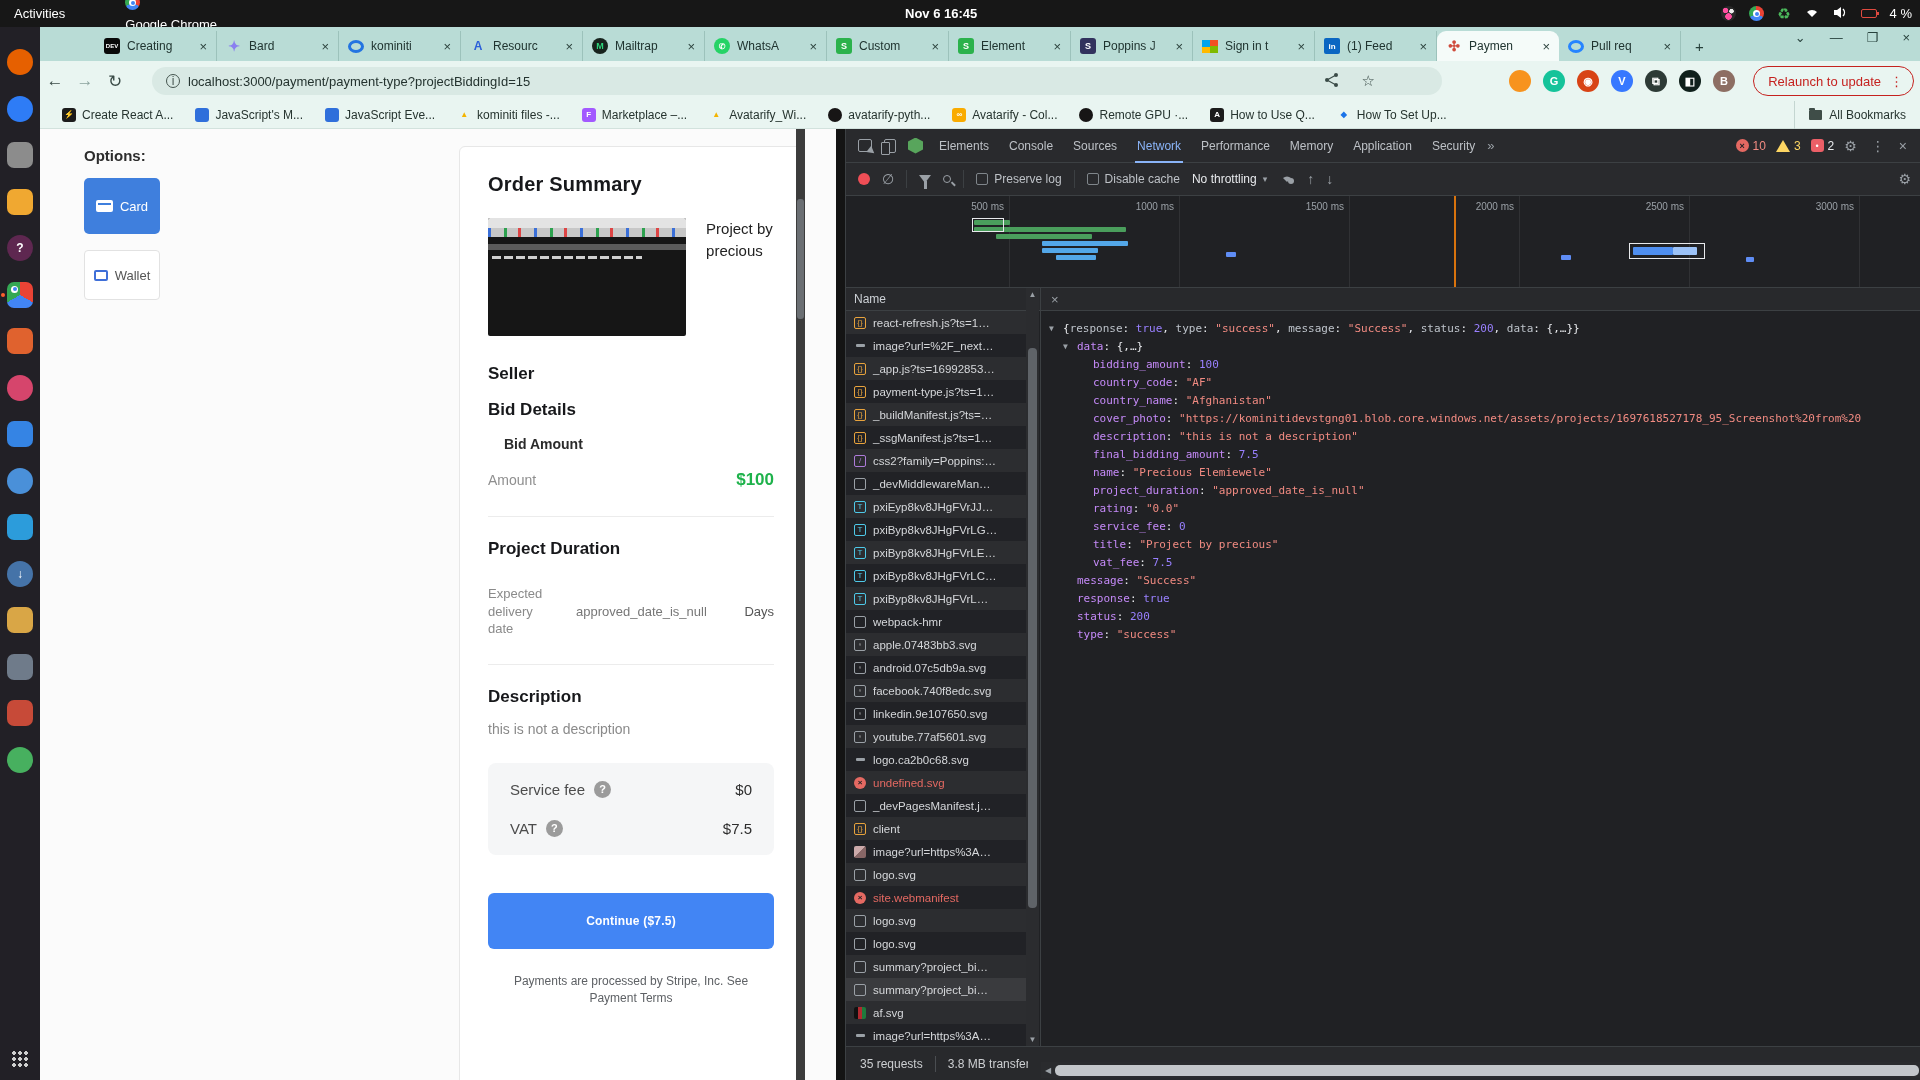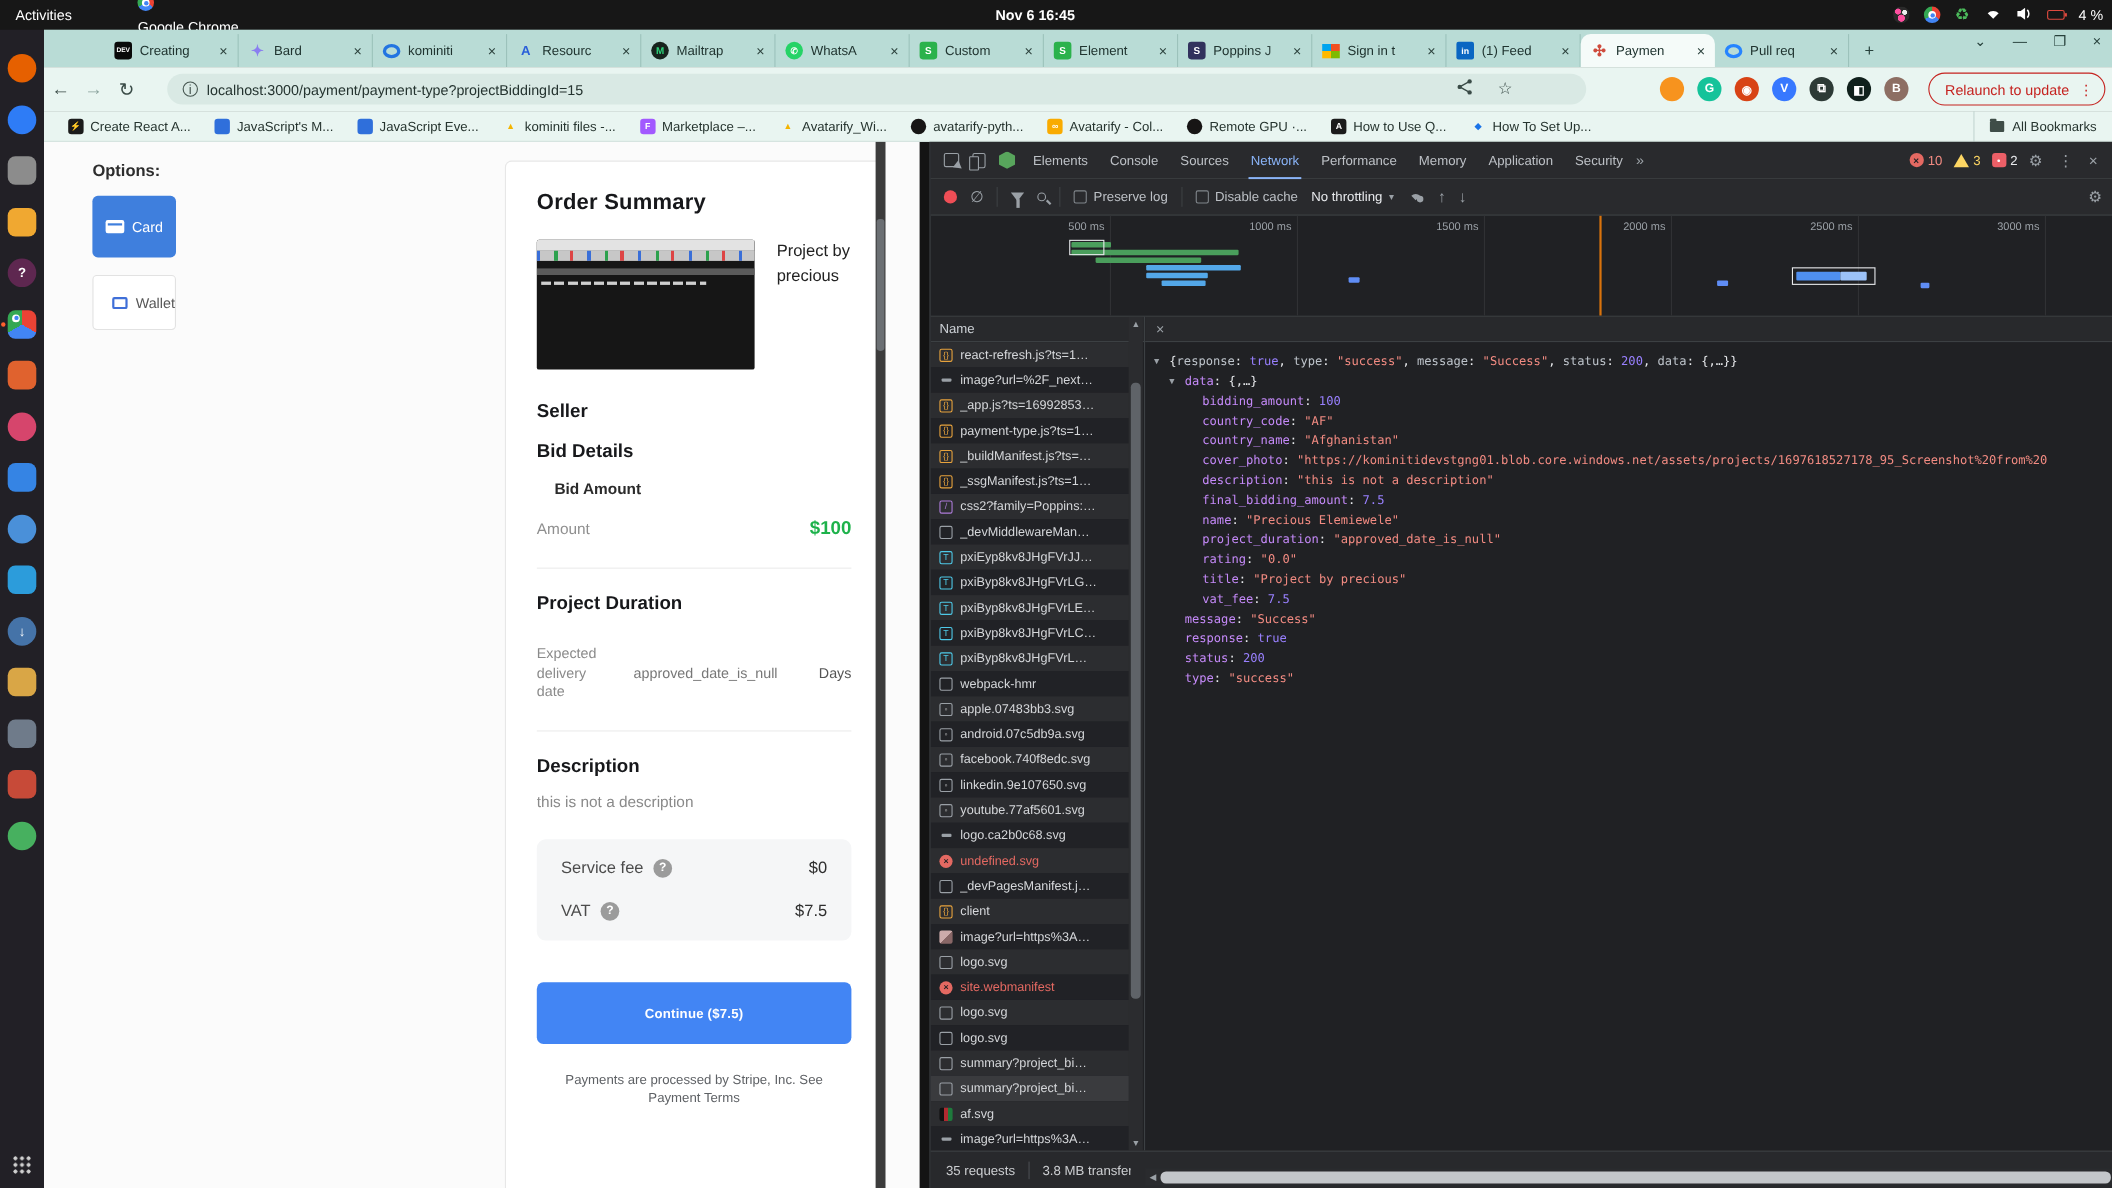--- a/index.html
+++ b/index.html
@@ -88,21 +88,21 @@
   #page { position:absolute; left:40px; top:129px; width:796px; height:951px; background:#fbfbfb; color:#222; }
   #pg-scroll { position:absolute; left:796px; top:129px; width:9px; height:951px; background:#3c3c3c; }
   #pg-scroll .thumb { position:absolute; left:1px; top:70px; width:7px; height:120px; background:#6b6f73; border-radius:3px; }
 
   .opt-label { position:absolute; left:44px; top:18px; font-size:15px; font-weight:bold; color:#2d2d2d; }
   #btn-card { position:absolute; left:44px; top:49px; width:76px; height:56px; background:#3f7fdd; border-radius:5px;
               display:flex; align-items:center; justify-content:center; gap:7px; color:#fff; font-size:13px; }
   .cardglyph { width:17px; height:12px; background:#fff; border-radius:2px; position:relative; }
   .cardglyph::after { content:""; position:absolute; left:2px; top:3px; right:2px; height:2px; background:#3f7fdd; }
   #btn-wallet { position:absolute; left:44px; top:121px; width:76px; height:50px; background:#fff; border:1px solid #e2e2e2;
-                border-radius:4px; display:flex; align-items:center; justify-content:flex-end; gap:7px; color:#555; font-size:13px; }
+                border-radius:4px; display:flex; align-items:center; justify-content:center; gap:7px; color:#555; font-size:13px; }
   .walletglyph { width:14px; height:11px; border:2px solid #3f6fd8; border-radius:2px; }
 
   #order-card { position:absolute; left:419px; top:17px; width:344px; height:940px; background:#fff;
                 border:1px solid #e7e7e7; border-radius:6px; padding:26px 28px; }
   #order-card h1 { font-size:20px; color:#17181b; margin-bottom:22px; letter-spacing:.2px; }
   #order-card h2 { font-size:17px; color:#17181b; margin:0 0 16px; }
   .thumbwrap { display:flex; gap:20px; margin-bottom:28px; }
   .proj-thumb { width:204px; height:118px; background:#161616; border-radius:2px; position:relative; overflow:hidden; }
   .proj-thumb .bar1 { position:absolute; left:0; top:0; right:0; height:10px; background:#e3e3e3; }
   .proj-thumb .bar2 { position:absolute; left:0; top:10px; right:0; height:9px; background:#c7c7c7;
@@ -759,20 +759,21 @@
           <div class="jline" style="padding-left: 36px;"><span class="arr" style="left: 22px;">▼</span><span class="tk-k">data</span><span class="tk-p">: </span><span class="tk-p">{,…}</span></div>
           <div class="jline" style="padding-left: 52px;"><span class="tk-k">bidding_amount</span><span class="tk-p">: </span><span class="tk-n">100</span></div>
           <div class="jline" style="padding-left: 52px;"><span class="tk-k">country_code</span><span class="tk-p">: </span><span class="tk-s">"AF"</span></div>
           <div class="jline" style="padding-left: 52px;"><span class="tk-k">country_name</span><span class="tk-p">: </span><span class="tk-s">"Afghanistan"</span></div>
           <div class="jline" style="padding-left: 52px;"><span class="tk-k">cover_photo</span><span class="tk-p">: </span><span class="tk-s">"https://kominitidevstgng01.blob.core.windows.net/assets/projects/1697618527178_95_Screenshot%20from%20</span></div>
           <div class="jline" style="padding-left: 52px;"><span class="tk-k">description</span><span class="tk-p">: </span><span class="tk-s">"this is not a description"</span></div>
           <div class="jline" style="padding-left: 52px;"><span class="tk-k">final_bidding_amount</span><span class="tk-p">: </span><span class="tk-n">7.5</span></div>
           <div class="jline" style="padding-left: 52px;"><span class="tk-k">name</span><span class="tk-p">: </span><span class="tk-s">"Precious Elemiewele"</span></div>
           <div class="jline" style="padding-left: 52px;"><span class="tk-k">project_duration</span><span class="tk-p">: </span><span class="tk-s">"approved_date_is_null"</span></div>
           <div class="jline" style="padding-left: 52px;"><span class="tk-k">rating</span><span class="tk-p">: </span><span class="tk-s">"0.0"</span></div>
+          <div class="jline" style="padding-left: 52px;"><span class="tk-k">service_fee</span><span class="tk-p">: </span><span class="tk-n">0</span></div>
           <div class="jline" style="padding-left: 52px;"><span class="tk-k">title</span><span class="tk-p">: </span><span class="tk-s">"Project by precious"</span></div>
           <div class="jline" style="padding-left: 52px;"><span class="tk-k">vat_fee</span><span class="tk-p">: </span><span class="tk-n">7.5</span></div>
           <div class="jline" style="padding-left: 36px;"><span class="tk-k">message</span><span class="tk-p">: </span><span class="tk-s">"Success"</span></div>
           <div class="jline" style="padding-left: 36px;"><span class="tk-k">response</span><span class="tk-p">: </span><span class="tk-n">true</span></div>
           <div class="jline" style="padding-left: 36px;"><span class="tk-k">status</span><span class="tk-p">: </span><span class="tk-n">200</span></div>
           <div class="jline" style="padding-left: 36px;"><span class="tk-k">type</span><span class="tk-p">: </span><span class="tk-s">"success"</span></div>
         </div>
     </div>
   </div>
 

